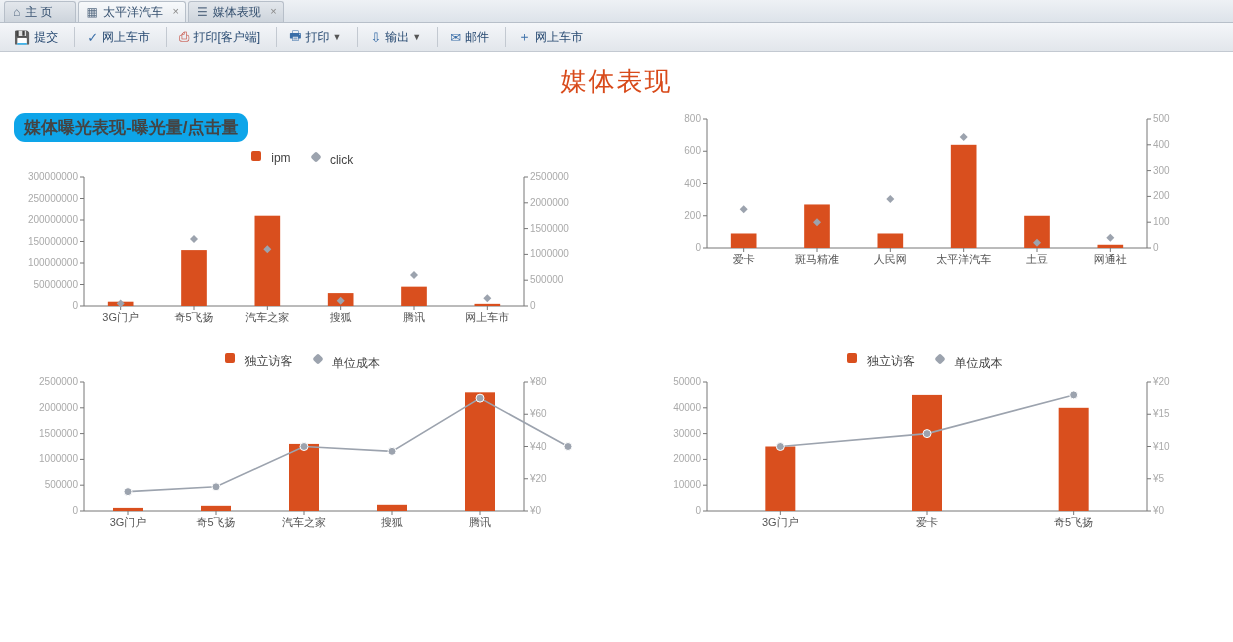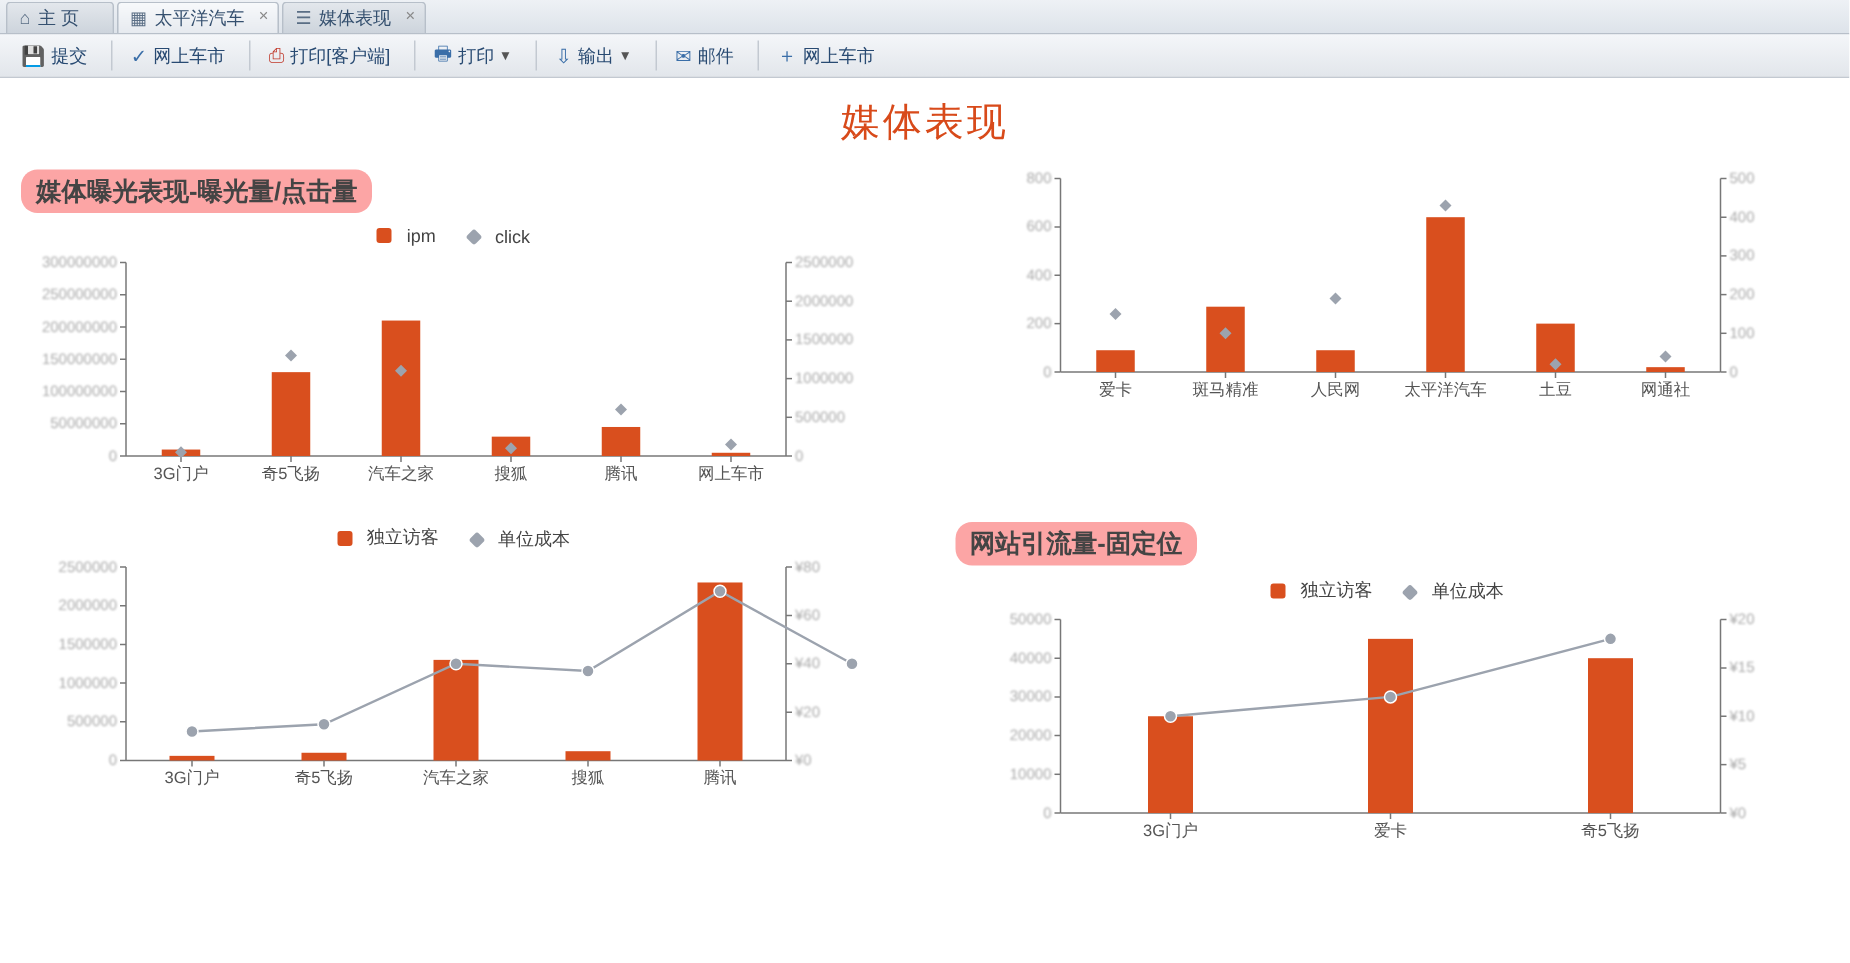--- a/index.html
+++ b/index.html
@@ -10,23 +10,23 @@
   .tab .ticon{margin-right:5px;font-size:12px;color:#5a6e85;}
   .toolbar{height:28px;background:linear-gradient(#f4f6f9,#e2e6eb);border-bottom:1px solid #c3c9d1;display:flex;align-items:center;padding:0 6px;}
   .tbtn{display:flex;align-items:center;height:22px;padding:0 8px;margin-right:4px;color:#284a72;cursor:default;}
   .tbtn .bicon{margin-right:4px;font-size:13px;color:#3a6ea8;}
   .tsep{width:1px;height:20px;background:#c3c9d1;margin:0 4px;}
   .drop{font-size:9px;color:#555;margin-left:3px;}
   .page{padding:8px 14px 20px 14px;}
   .page-title{text-align:center;font-size:26px;color:#d84a1a;font-weight:500;margin:4px 0 14px 0;letter-spacing:2px;}
   .grid{display:grid;grid-template-columns:1fr 1fr;gap:24px 40px;}
   .chart-wrap{}
-  .chart-title{display:inline-block;background:#fca5a5;color:#444;font-size:17px;font-weight:600;padding:3px 10px;margin:0 0 6px 0;border-radius:11px;}
+  .chart-title{display:inline-block;background:#0ea5e9;color:#444;font-size:17px;font-weight:600;padding:3px 10px;margin:0 0 6px 0;border-radius:11px;}
   .legend{text-align:center;margin:2px 0 4px 0;}
-  .legend span{display:inline-flex;align-items:center;margin:0 6px;color:#444;}
+  .legend span{display:inline-flex;margin:0 6px;color:#444;}
   .sw{display:inline-block;width:10px;height:10px;margin-right:4px;border-radius:2px;}
   .sw.bar{background:#d94f1e;}
   .sw.pt{width:8px;height:8px;background:#9ca3ae;transform:rotate(45deg);}
   .chart-body{position:relative;height:155px;}
   svg{display:block;}
   .axis{stroke:#777;stroke-width:1;}
   .tickline{stroke:#777;stroke-width:1;}
   .xtxt{font-size:11px;fill:#555;}
   .ytxt{font-size:10px;fill:#aaa;filter:blur(0.6px);}
   .ytxt2{font-size:10px;fill:#aaa;filter:blur(0.6px);}
@@ -284,21 +284,20 @@
             <circle class="ptcircle" cx="202" cy="110.8125" r="4"></circle>
             <circle class="ptcircle" cx="290" cy="70.5" r="4"></circle>
             <circle class="ptcircle" cx="378" cy="75.3375" r="4"></circle>
             <circle class="ptcircle" cx="466" cy="22.125" r="4"></circle>
             <circle class="ptcircle" cx="554" cy="70.5" r="4"></circle>
           </svg>
         </div>
     </div>
 
     <div class="chart-wrap">
-      <div class="chart-title">网站引流量-固定位</div>
       <div class="legend">
         <span>
             <i class="sw bar"></i>
             <span>独立访客</span>
           </span>
         <span>
             <i class="sw pt"></i>
             <span>单位成本</span>
           </span>
       </div>

